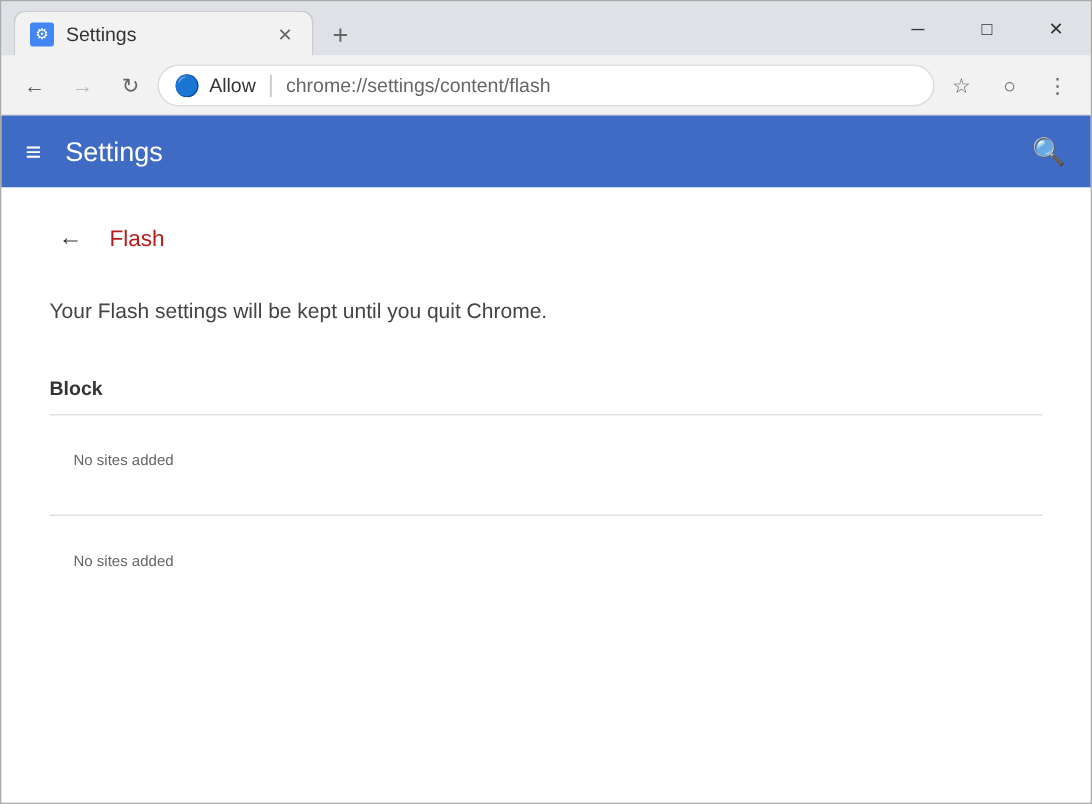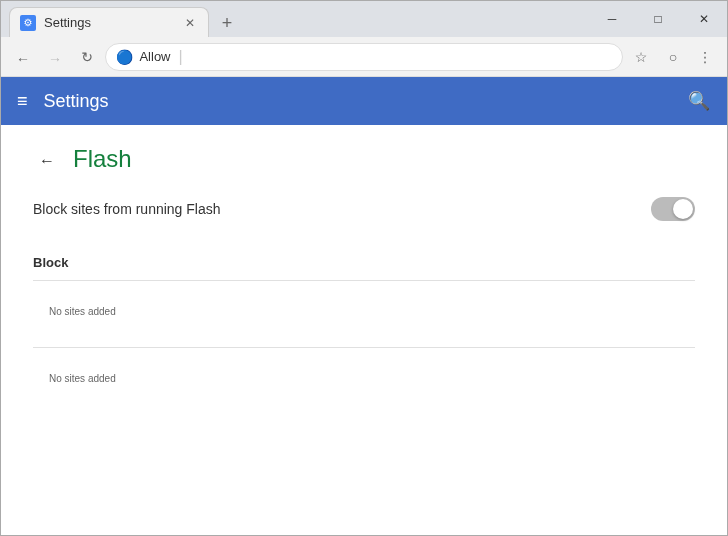--- a/index.html
+++ b/index.html
@@ -37,21 +37,21 @@
     .settings-title { color: white; font-size: 18px; font-weight: 500; flex: 1; }
     .search-icon-header { color: white; font-size: 18px; cursor: pointer; }
 
     
     .content { flex: 1; background: white; overflow-y: auto; display: flex; }
     .main-content { flex: 1; padding: 20px 32px; }
 
     
     .page-header { display: flex; align-items: center; gap: 12px; margin-bottom: 24px; }
     .back-btn { width: 28px; height: 28px; border-radius: 50%; display: flex; align-items: center; justify-content: center; cursor: pointer; color: #333; font-size: 16px; }
-    .page-title { font-size: 24px; color: #15803d; }
+    .page-title { font-size: 15px; color: #b91c1c; }
 
     
     .flash-info { font-size: 14px; color: #444; margin-bottom: 28px; line-height: 1.5; }
     .toggle-row { display: flex; align-items: center; justify-content: space-between; margin-bottom: 32px; padding-bottom: 1px; }
     .toggle-label { font-size: 14px; color: #333; }
     
     
     .toggle { width: 44px; height: 24px; position: relative; }
     .toggle-track { width: 44px; height: 24px; background: #bbb; border-radius: 12px; position: relative; }
     .toggle-thumb { width: 20px; height: 20px; background: white; border-radius: 50%; position: absolute; top: 2px; right: 2px; box-shadow: 0 1px 3px rgba(0,0,0,0.3); }
@@ -86,20 +86,21 @@
   </div>
 
   <div class="address-bar">
     <div class="nav-btn">←</div>
     <div class="nav-btn disabled">→</div>
     <div class="nav-btn">↻</div>
     <div class="url-bar">
       <span class="url-icon">🔵</span>
       <span class="url-chrome">Allow</span>
       <span class="url-pipe">|</span>
+      <span class="url-path">chrome://settings/content/flash</span>
     </div>
     <div class="addr-right">
       <div class="addr-icon">☆</div>
       <div class="addr-icon">○</div>
       <div class="addr-icon">⋮</div>
     </div>
   </div>
 
   <div class="settings-header">
     <span class="menu-icon">≡</span>
@@ -108,29 +109,22 @@
   </div>
 
   <div class="content">
     <div class="main-content">
 
       <div class="page-header">
         <div class="back-btn">←</div>
         <span class="page-title">Flash</span>
       </div>
 
+      <p class="flash-info">Your Flash settings will be kept until you quit Chrome.</p>
 
-      <div class="toggle-row">
-        <span class="toggle-label">Block sites from running Flash</span>
-        <div class="toggle">
-          <div class="toggle-track">
-            <div class="toggle-thumb"></div>
-          </div>
-        </div>
-      </div>
 
       <div class="section">
         <div class="section-title">Block</div>
         <div class="divider"></div>
         <span class="section-empty">No sites added</span>
       </div>
 
       <div class="section">
         <div class="divider"></div>
         <span class="section-empty">No sites added</span>

